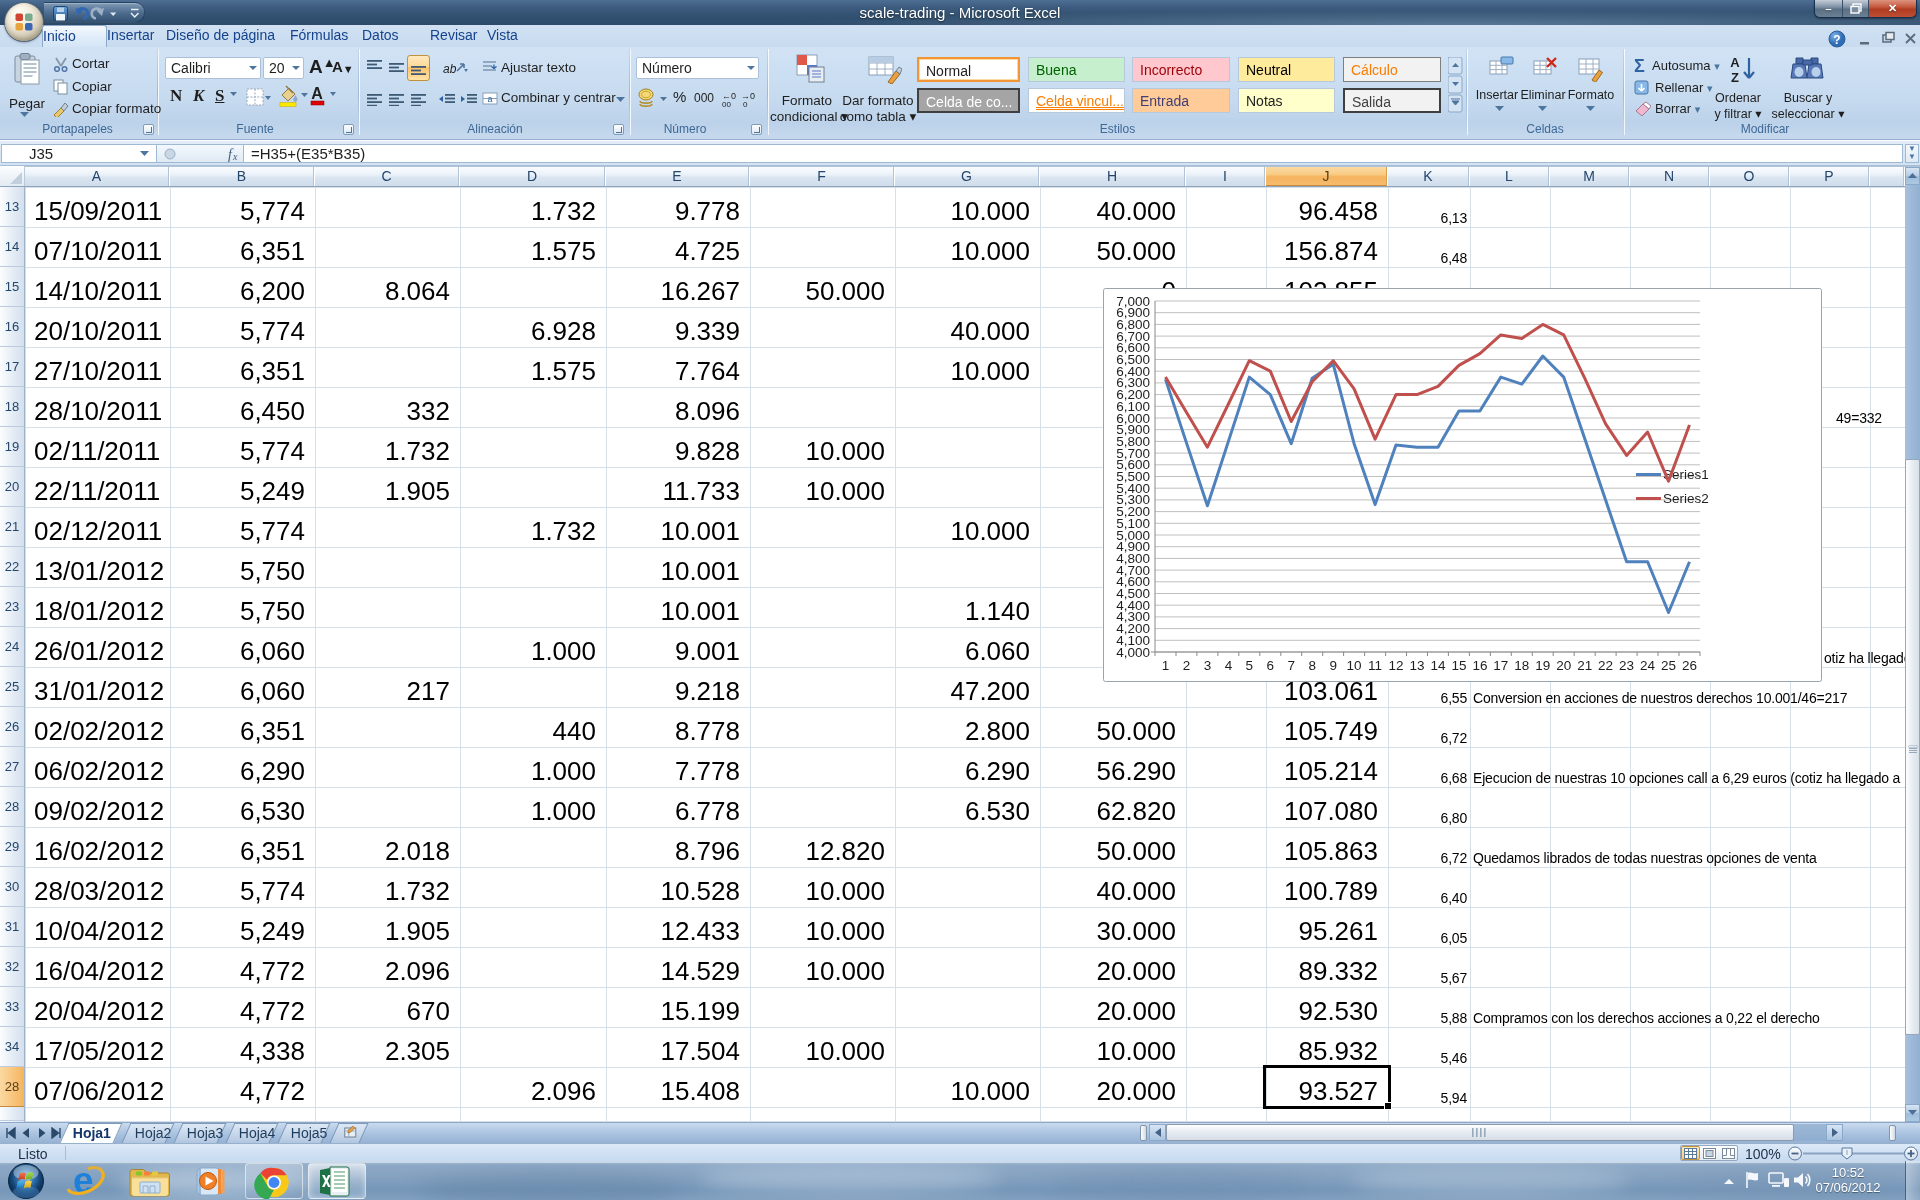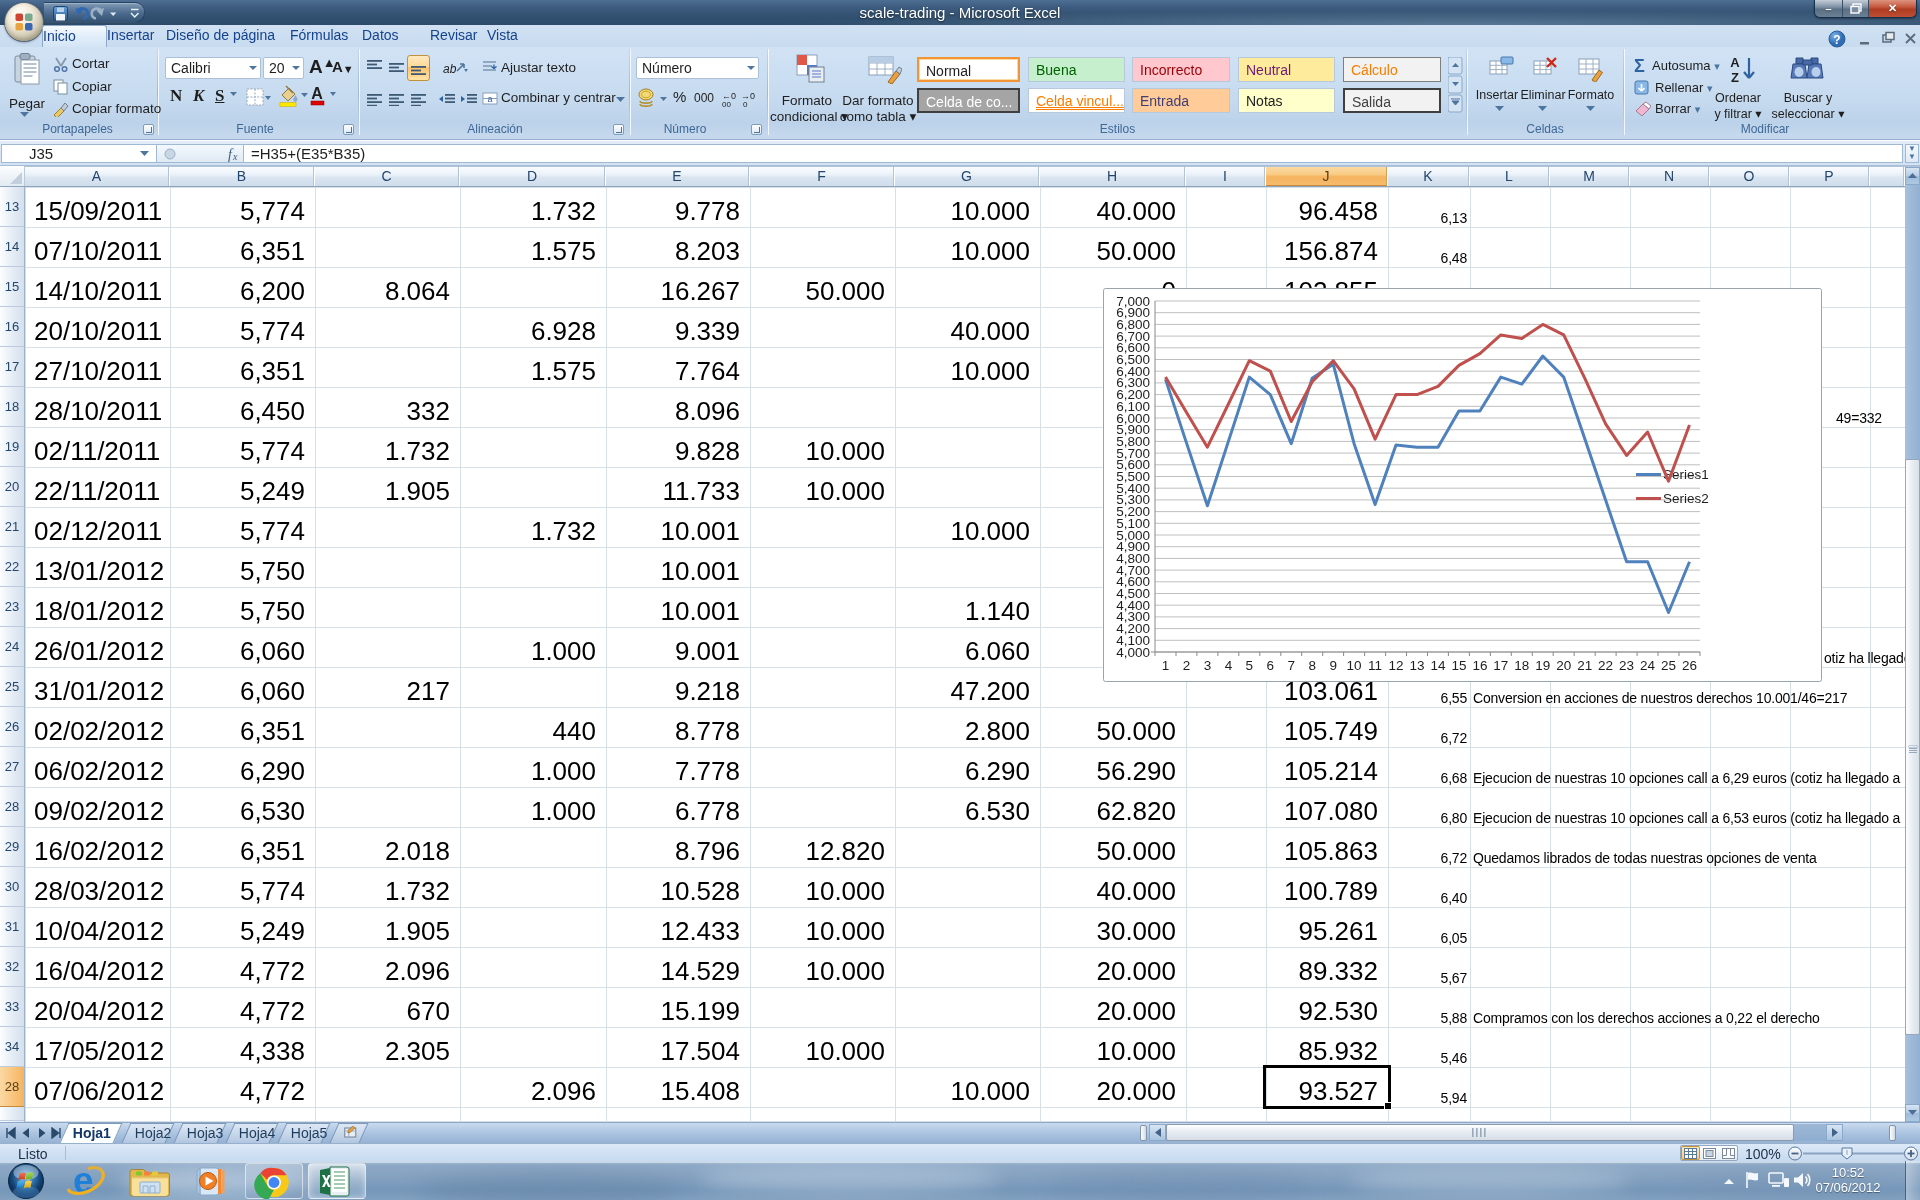--- a/index.html
+++ b/index.html
@@ -320,21 +320,21 @@
  <path d="M 1 9 h 24 M 1 15 h 24 M 9 3 v 18 M 17 3 v 18" stroke="#9db0c4"></path>
  <rect x="1" y="3" width="24" height="6" fill="#b8cce4"></rect>
  <path d="M 20 28 L 28 17 l 4 3 l -8 10 z" fill="#e8a040" stroke="#a06820"></path>
  <path d="M 28 17 l 3 -4 l 3 2 l -2 5 z" fill="#c0ccd8" stroke="#708090"></path>
 </svg>
 <div class="rtext" style="left:836px;top:93px;width:84px;text-align:center">Dar formato</div>
 <div class="rtext" style="left:836px;top:108px;width:84px;text-align:center">como tabla ▾</div>
 <div class="chip" style="left:917px;top:57px;width:103px;background:#fff;color:#1e1e1e;border:2px solid #f29536;box-shadow:0 0 0 1px #fbd9a2 inset">Normal</div>
 <div class="chip" style="left:1028px;top:57px;width:97px;background:#c6efce;color:#006100">Buena</div>
 <div class="chip" style="left:1132px;top:57px;width:98px;background:#ffc7ce;color:#9c0006">Incorrecto</div>
-<div class="chip" style="left:1238px;top:57px;width:97px;background:#ffeb9c;color:#701a75">Neutral</div>
+<div class="chip" style="left:1238px;top:57px;width:97px;background:#ffeb9c;color:#000000">Neutral</div>
 <div class="chip" style="left:1343px;top:57px;width:98px;background:#f2f2f2;color:#fa7d00;border:1.5px solid #7f7f7f">Cálculo</div>
 <div class="chip" style="left:917px;top:88px;width:103px;background:#a5a5a5;color:#ffffff;border:2px solid #3f3f3f">Celda de co...</div>
 <div class="chip" style="left:1028px;top:88px;width:97px;background:#fff;color:#fa7d00;text-decoration:underline;text-decoration-color:#fa7d00;text-decoration-style:double">Celda vincul...</div>
 <div class="chip" style="left:1132px;top:88px;width:98px;background:#ffcc99;color:#3f3f76">Entrada</div>
 <div class="chip" style="left:1238px;top:88px;width:97px;background:#ffffcc;color:#1e1e1e">Notas</div>
 <div class="chip" style="left:1343px;top:88px;width:98px;background:#f2f2f2;color:#3f3f3f;border:2px solid #3f3f3f">Salida</div>
 <svg class="abs" style="left:1448px;top:57px" width="15" height="56" viewBox="0 0 15 56">
 <rect x="0" y="0" width="14" height="17" rx="2" fill="#d5e4f2" stroke="#8aa8c9"></rect>
 <rect x="0" y="19" width="14" height="17" rx="2" fill="#d5e4f2" stroke="#8aa8c9"></rect>
 <rect x="0" y="38" width="14" height="17" rx="2" fill="#d5e4f2" stroke="#8aa8c9"></rect>
@@ -468,21 +468,21 @@
 <div class="cell num" style="left:170px;top:187px;width:145px">5,774</div>
 <div class="cell num" style="left:460px;top:187px;width:146px">1.732</div>
 <div class="cell num" style="left:606px;top:187px;width:144px">9.778</div>
 <div class="cell num" style="left:895px;top:187px;width:145px">10.000</div>
 <div class="cell num" style="left:1040px;top:187px;width:146px">40.000</div>
 <div class="cell num" style="left:1266px;top:187px;width:122px">96.458</div>
 <div class="cell num sm" style="left:1388px;top:187px;width:82px">6,13</div>
 <div class="cell date" style="left:25px;top:227px;width:145px">07/10/2011</div>
 <div class="cell num" style="left:170px;top:227px;width:145px">6,351</div>
 <div class="cell num" style="left:460px;top:227px;width:146px">1.575</div>
-<div class="cell num" style="left:606px;top:227px;width:144px">8.203</div>
+<div class="cell num" style="left:606px;top:227px;width:144px">4.725</div>
 <div class="cell num" style="left:895px;top:227px;width:145px">10.000</div>
 <div class="cell num" style="left:1040px;top:227px;width:146px">50.000</div>
 <div class="cell num" style="left:1266px;top:227px;width:122px">156.874</div>
 <div class="cell num sm" style="left:1388px;top:227px;width:82px">6,48</div>
 <div class="cell date" style="left:25px;top:267px;width:145px">14/10/2011</div>
 <div class="cell num" style="left:170px;top:267px;width:145px">6,200</div>
 <div class="cell num" style="left:315px;top:267px;width:145px">8.064</div>
 <div class="cell num" style="left:606px;top:267px;width:144px">16.267</div>
 <div class="cell num" style="left:750px;top:267px;width:145px">50.000</div>
 <div class="cell num" style="left:1040px;top:267px;width:146px">0</div>
@@ -554,21 +554,20 @@
 <div class="cell num sm" style="left:1388px;top:747px;width:82px">6,68</div>
 <div class="cell com" style="left:1470px;top:747px;width:440px">Ejecucion de nuestras 10 opciones call a 6,29 euros (cotiz ha llegado a</div>
 <div class="cell date" style="left:25px;top:787px;width:145px">09/02/2012</div>
 <div class="cell num" style="left:170px;top:787px;width:145px">6,530</div>
 <div class="cell num" style="left:460px;top:787px;width:146px">1.000</div>
 <div class="cell num" style="left:606px;top:787px;width:144px">6.778</div>
 <div class="cell num" style="left:895px;top:787px;width:145px">6.530</div>
 <div class="cell num" style="left:1040px;top:787px;width:146px">62.820</div>
 <div class="cell num" style="left:1266px;top:787px;width:122px">107.080</div>
 <div class="cell num sm" style="left:1388px;top:787px;width:82px">6,80</div>
-<div class="cell com" style="left:1470px;top:787px;width:440px">Ejecucion de nuestras 10 opciones call a 6,53 euros (cotiz ha llegado a</div>
 <div class="cell date" style="left:25px;top:827px;width:145px">16/02/2012</div>
 <div class="cell num" style="left:170px;top:827px;width:145px">6,351</div>
 <div class="cell num" style="left:315px;top:827px;width:145px">2.018</div>
 <div class="cell num" style="left:606px;top:827px;width:144px">8.796</div>
 <div class="cell num" style="left:750px;top:827px;width:145px">12.820</div>
 <div class="cell num" style="left:1040px;top:827px;width:146px">50.000</div>
 <div class="cell num" style="left:1266px;top:827px;width:122px">105.863</div>
 <div class="cell num sm" style="left:1388px;top:827px;width:82px">6,72</div>
 <div class="cell com" style="left:1470px;top:827px;width:440px">Quedamos librados de todas nuestras opciones de venta</div>
 <div class="cell date" style="left:25px;top:867px;width:145px">28/03/2012</div>

